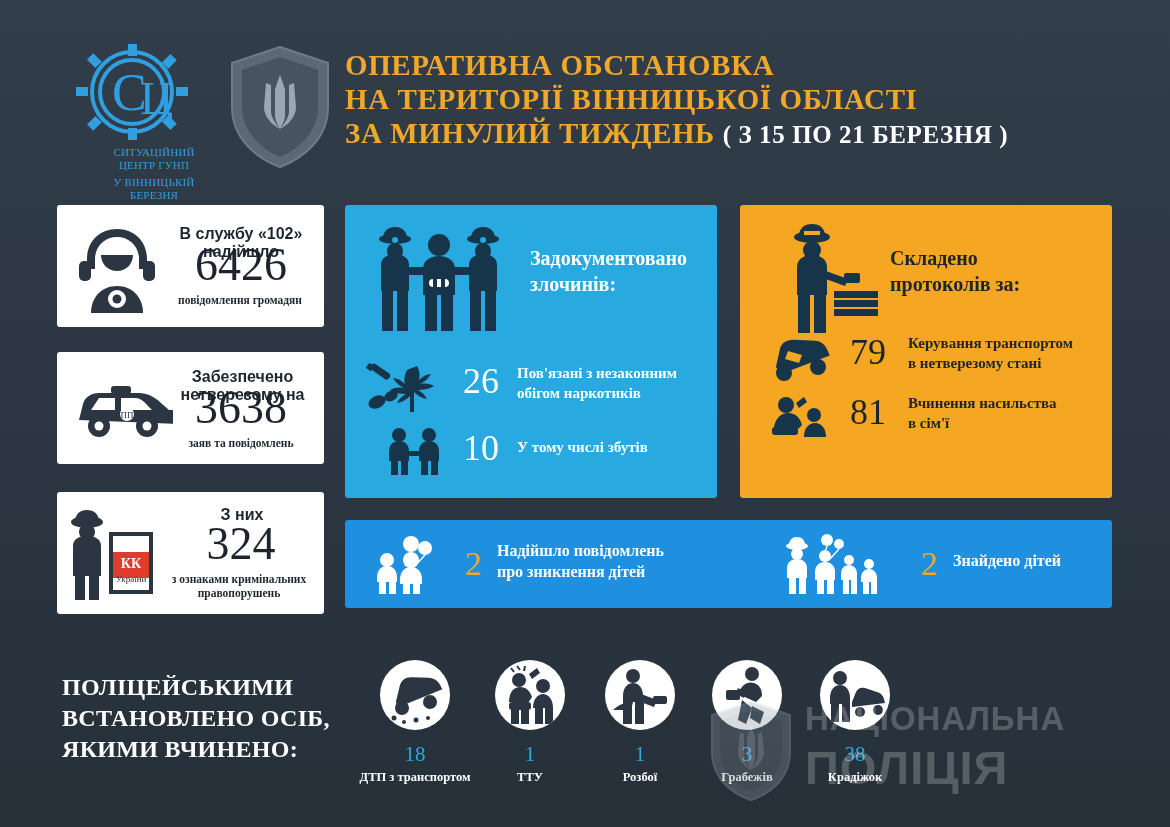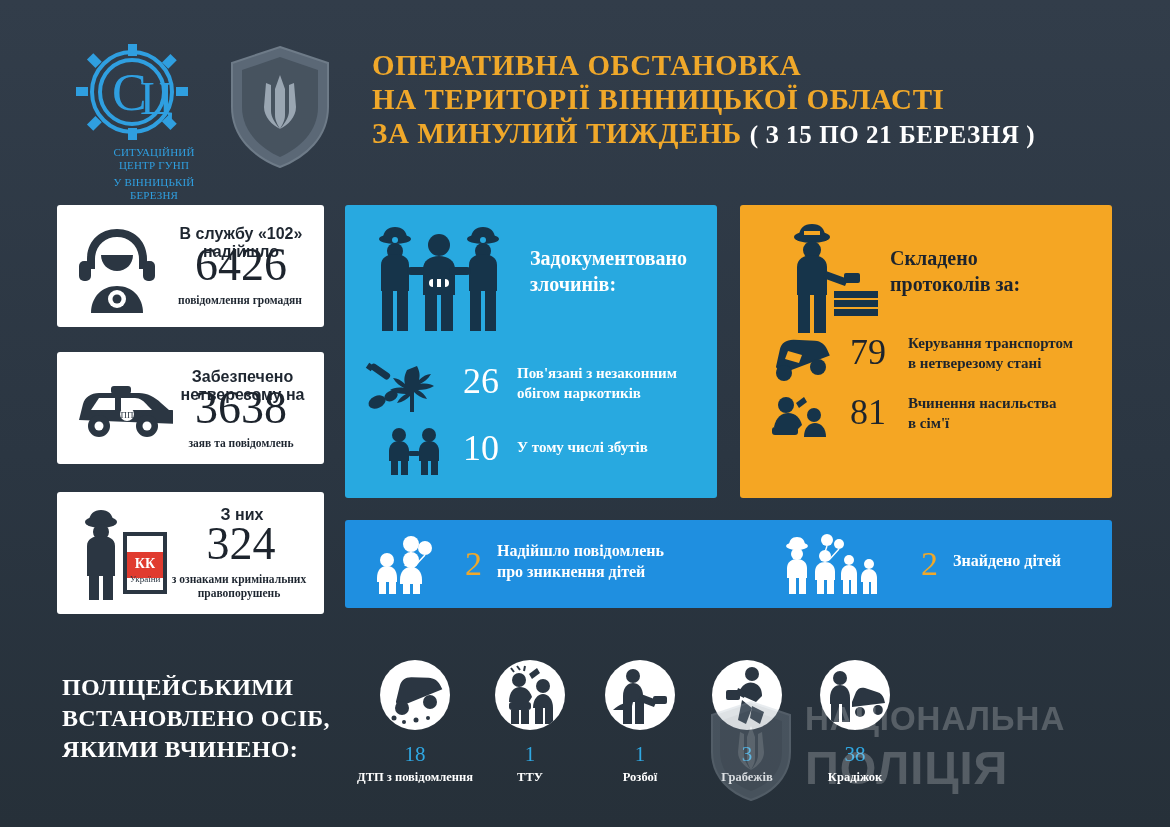--- a/index.html
+++ b/index.html
@@ -37,21 +37,20 @@
     position: absolute; left: 345px; top: 48px; width: 800px;
   }
   .head-line {
     font-family: "Liberation Serif", serif;
     font-weight: bold;
     font-size: 29px;
     color: #f0a82a;
     letter-spacing: .6px;
     line-height: 34px;
     white-space: nowrap;
-    margin-left: 27px;
   }
   .head-line .paren { color: #ffffff; font-size: 25px; }
 
   
   .wcard {
     position: absolute;
     background: #ffffff;
     border-radius: 3px;
     color: #2b3642;
   }
@@ -243,21 +242,21 @@
         <circle cx="58" cy="36" r="7" fill="#ffffff"></circle>
         <text x="58" y="40" text-anchor="middle" font-family="Liberation Serif, serif" font-size="9" fill="#2b3642">ПП</text>
       </svg>
     </div>
     <div class="c-top" style="position:absolute; left:108px; top:16px; width:155px;">Забезпечено нетверезому на</div>
     <div class="c-num" style="position:absolute; left:104px; top:32px; width:160px;">3638</div>
     <div class="c-bot" style="position:absolute; left:104px; top:84px; width:160px;">заяв та повідомлень</div>
   </div>
 
   <div class="wcard" id="card-crim">
-    <div class="icon" style="left:14px; top:14px;">
+    <div class="icon" style="left:0; top:14px;">
       <svg width="110" height="96" viewBox="0 0 110 96">
         <ellipse cx="30" cy="16" rx="16" ry="6" fill="#2b3642"></ellipse>
         <path d="M18 16 c0-8 5-12 12-12 s12 4 12 12 z" fill="#2b3642"></path>
         <circle cx="30" cy="26" r="8" fill="#2b3642"></circle>
         <path d="M16 40 c0-7 6-10 14-10 s14 3 14 10 v30 H16 z" fill="#2b3642"></path>
         <rect x="18" y="70" width="10" height="24" fill="#2b3642"></rect>
         <rect x="32" y="70" width="10" height="24" fill="#2b3642"></rect>
         <rect x="52" y="26" width="44" height="62" fill="#2b3642"></rect>
         <rect x="56" y="30" width="36" height="54" fill="#ffffff"></rect>
         <rect x="56" y="46" width="36" height="26" fill="#e03b2f"></rect>
@@ -484,21 +483,21 @@
           <circle cx="22" cy="48" r="7"></circle>
           <circle cx="50" cy="42" r="7"></circle>
           <circle cx="14" cy="58" r="2.5"></circle>
           <circle cx="24" cy="62" r="2"></circle>
           <circle cx="36" cy="60" r="2.5"></circle>
           <circle cx="48" cy="58" r="2"></circle>
         </g>
       </svg>
     </div>
     <div class="bnum">18</div>
-    <div class="blbl">ДТП з повідомлення</div>
+    <div class="blbl">ДТП з транспортом</div>
   </div>
 
   <div class="bstat" style="left:465px;">
     <div class="circ">
       <svg width="70" height="70" viewBox="0 0 70 70">
         <g fill="#2b3642">
           <circle cx="24" cy="20" r="7"></circle>
           <path d="M14 42 c0-10 5-15 11-15 s10 4 12 10 l-4 6 z"></path>
           <rect x="14" y="42" width="22" height="8" rx="3"></rect>
           <rect x="16" y="50" width="8" height="14"></rect>

